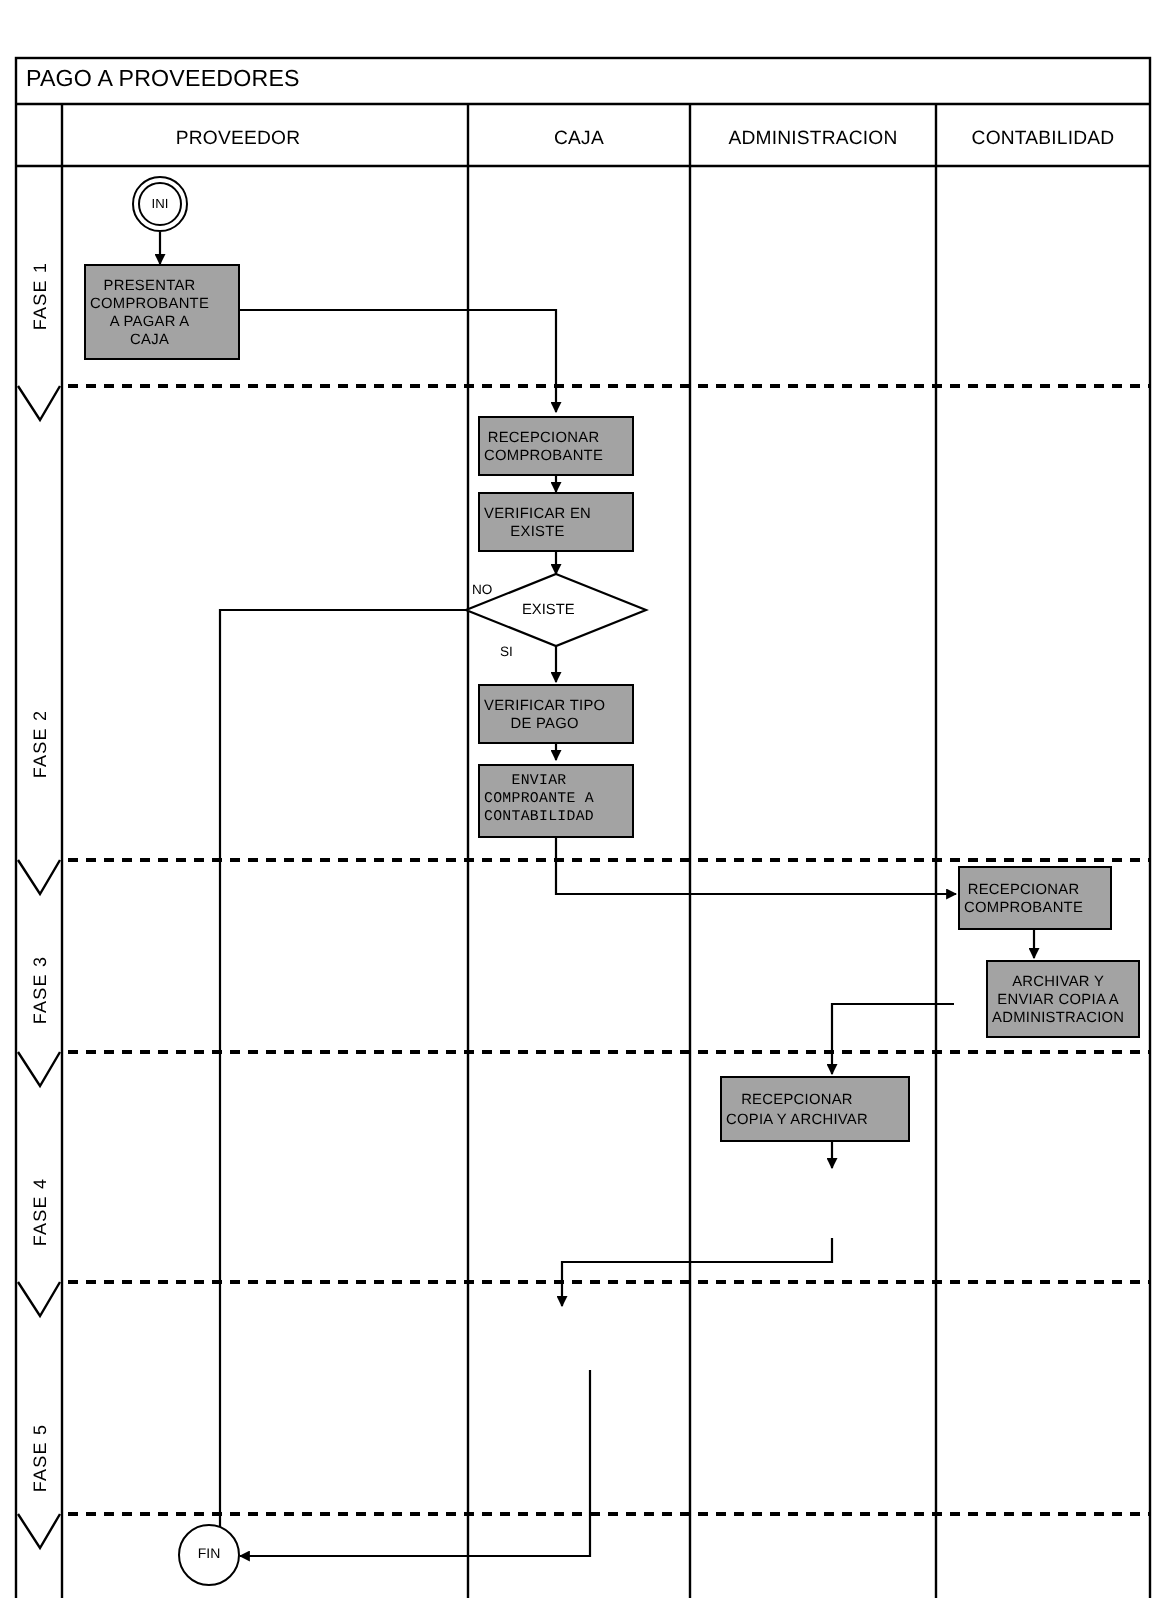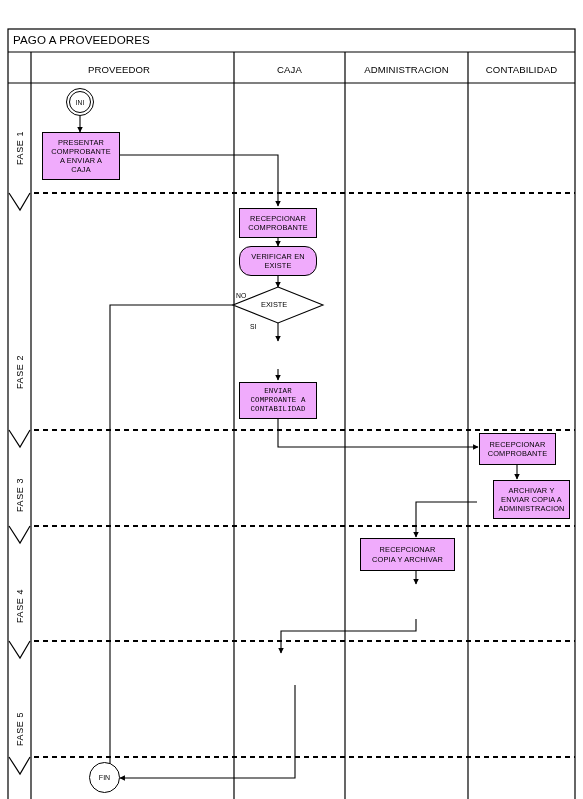--- a/index.html
+++ b/index.html
@@ -1,21 +1,21 @@
 <!DOCTYPE html>
 <html><head>
 <meta charset="utf-8">
 <style>
   html,body{margin:0;padding:0;background:#ffffff;}
   body{font-family:"Liberation Sans", sans-serif;}
   #page{position:relative;width:583px;height:799px;overflow:hidden;background:#fff;margin-top:24px;}
   #svg-layer{position:absolute;left:0;top:0;width:583px;height:799px;}
 
   .node{position:absolute;box-sizing:border-box;display:flex;align-items:center;
-        justify-content:center;text-align:center;background:#f0abfc;border:1px solid #000;
+        text-align:center;background:#a3a3a3;border:1px solid #000;
         font-size:7.4px;line-height:9.2px;letter-spacing:.15px;color:#000;padding:14px 2px;}
   .node span{display:block;width:100%;}
 
   .title-text{position:absolute;left:13px;top:9px;font-size:11.6px;color:#000;letter-spacing:.1px;}
   .col-head{position:absolute;top:40px;text-align:center;font-size:9.6px;color:#000;letter-spacing:.1px;}
 
   .phase-label{position:absolute;width:86px;text-align:center;font-size:9px;letter-spacing:.6px;
         color:#000;transform-origin:center center;transform:rotate(-90deg);}
 
   .terminator{position:absolute;border:1px solid #000;border-radius:50%;background:#fff;
@@ -117,43 +117,49 @@
   </div>
 
   <div class="terminator" style="left:89px;top:738px;width:31px;height:31px;font-size:7px;">
     <span>FIN</span>
   </div>
 
   <div class="node" style="left:42px;top:108px;width:78px;height:48px;">
     <div>
       <span>PRESENTAR</span>
       <span>COMPROBANTE</span>
-      <span>A ENVIAR A</span>
+      <span>A PAGAR A</span>
       <span>CAJA</span>
     </div>
   </div>
 
   <div class="node" style="left:239px;top:184px;width:78px;height:29px;">
     <div>
       <span>RECEPCIONAR</span>
       <span>COMPROBANTE</span>
     </div>
   </div>
 
-  <div class="node" style="left:239px;top:222px;width:78px;height:28px;border-radius:12px;">
+  <div class="node" style="left:239px;top:222px;width:78px;height:28px;">
     <div>
       <span>VERIFICAR EN</span>
       <span>EXISTE</span>
     </div>
   </div>
 
   <div class="diamond-label" style="left:261px;top:276px;">EXISTE</div>
   <div class="branch-label" style="left:236px;top:268px;">NO</div>
   <div class="branch-label" style="left:250px;top:299px;">SI</div>
 
+  <div class="node" style="left:239px;top:318px;width:78px;height:27px;">
+    <div>
+      <span>VERIFICAR TIPO</span>
+      <span>DE PAGO</span>
+    </div>
+  </div>
 
   <div class="node" style="left:239px;top:358px;width:78px;height:37px;font-family:Liberation Mono, monospace;">
     <div>
       <span>ENVIAR</span>
       <span>COMPROANTE A</span>
       <span>CONTABILIDAD</span>
     </div>
   </div>
 
   <div class="node" style="left:479px;top:409px;width:77px;height:32px;">

